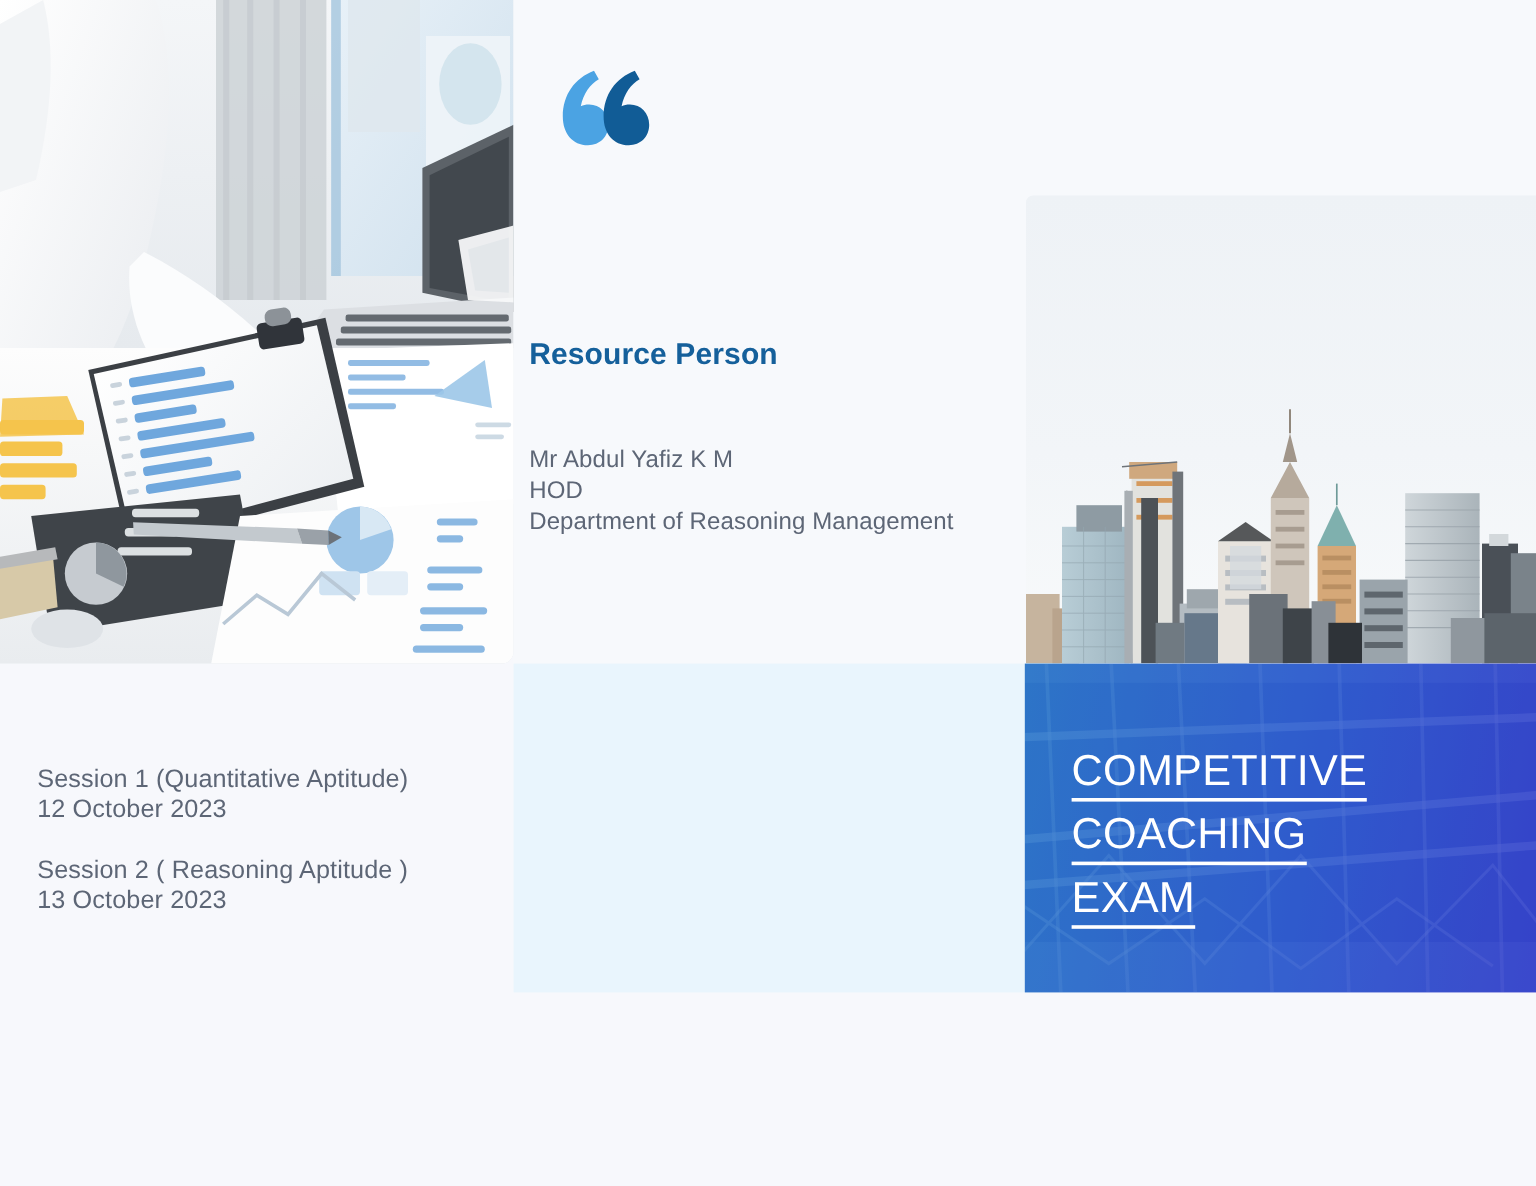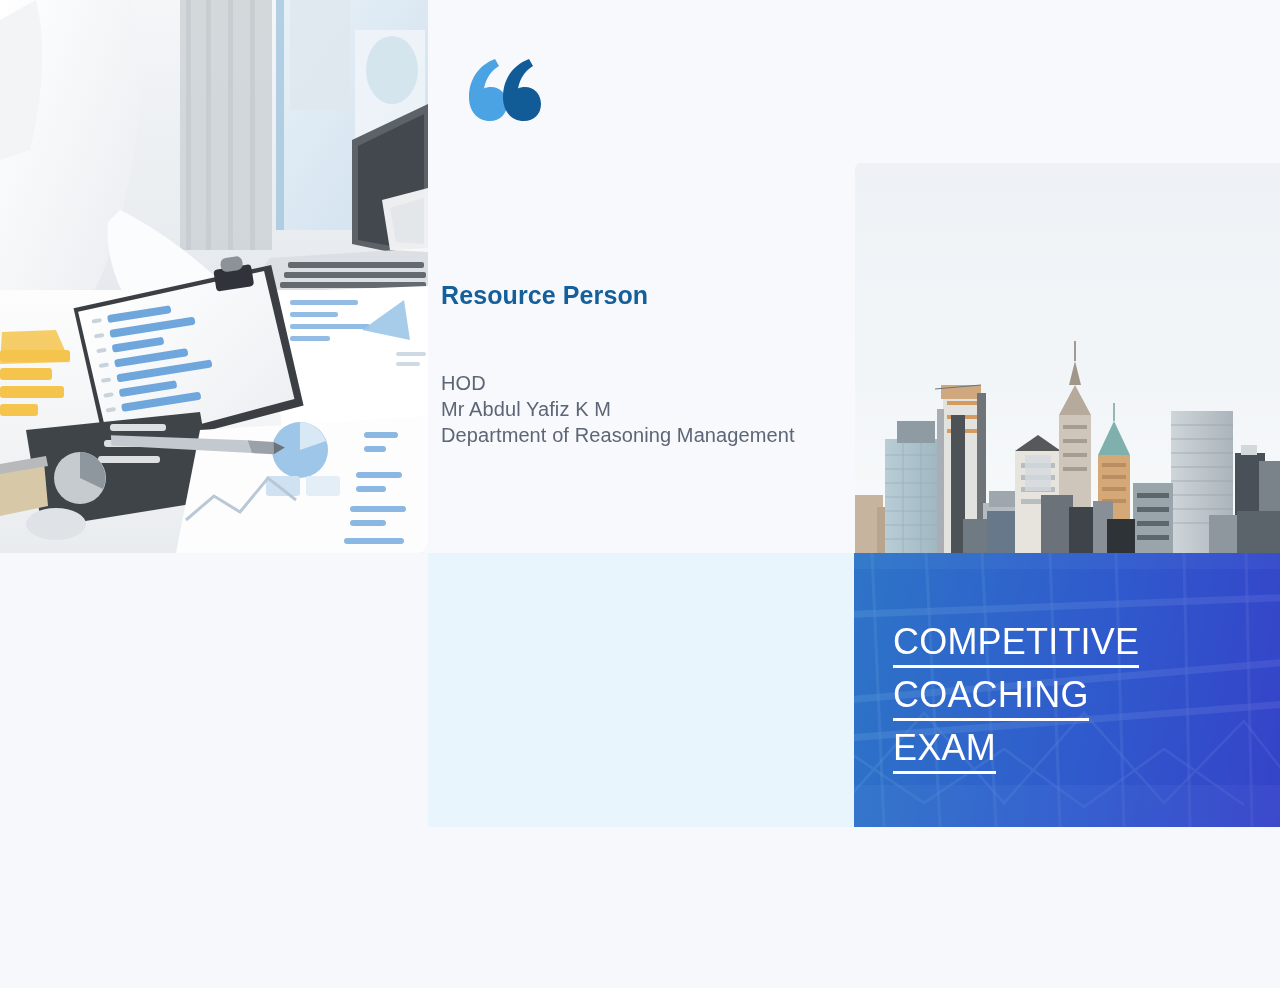--- a/index.html
+++ b/index.html
@@ -310,22 +310,22 @@
   <div class="quote-mark">
     <svg width="80" height="68" viewBox="0 0 80 68">
       <path d="M29,3 C13,9 3,23 3,41 C3,55 11,65 24,65 C34,65 41,58 41,48 C41,38 34,31 25,31 C22,31 20,31.5 18,32.5 C20,22 26,14 33,10 Z" fill="#4BA3E3"></path>
       <path d="M71,3 C55,9 45,23 45,41 C45,55 53,65 66,65 C76,65 83,58 83,48 C83,38 76,31 67,31 C64,31 62,31.5 60,32.5 C62,22 68,14 75,10 Z" fill="#115C96" transform="translate(-8,0)"></path>
     </svg>
   </div>
 
   <div class="resource-heading">Resource Person</div>
 
   <div class="resource-details">
+    <div>Mr Abdul Yafiz K M</div>
     <div>HOD</div>
-    <div>Mr Abdul Yafiz K M</div>
     <div>Department of Reasoning Management</div>
   </div>
 
   <div class="photo-city">
     <svg viewBox="0 0 425 390" preserveAspectRatio="xMidYMid slice">
       <defs>
         <linearGradient id="skyG" x1="0" y1="0" x2="0" y2="1">
           <stop offset="0" stop-color="#eef2f6"></stop>
           <stop offset="0.55" stop-color="#f2f5f8"></stop>
           <stop offset="1" stop-color="#f8fafb"></stop>
@@ -478,14 +478,24 @@
       </g>
     </svg>
 
     <div class="title-stack">
       <div class="title-line"><span>COMPETITIVE</span></div>
       <div class="title-line"><span>COACHING</span></div>
       <div class="title-line"><span>EXAM</span></div>
     </div>
   </div>
 
+  <div class="sessions">
+    <div class="session-group">
+      <div>Session 1 (Quantitative Aptitude)</div>
+      <div>12 October 2023</div>
+    </div>
+    <div class="session-group">
+      <div>Session 2 ( Reasoning Aptitude )</div>
+      <div>13 October 2023</div>
+    </div>
+  </div>
 
 </div>
 
 </body></html>

